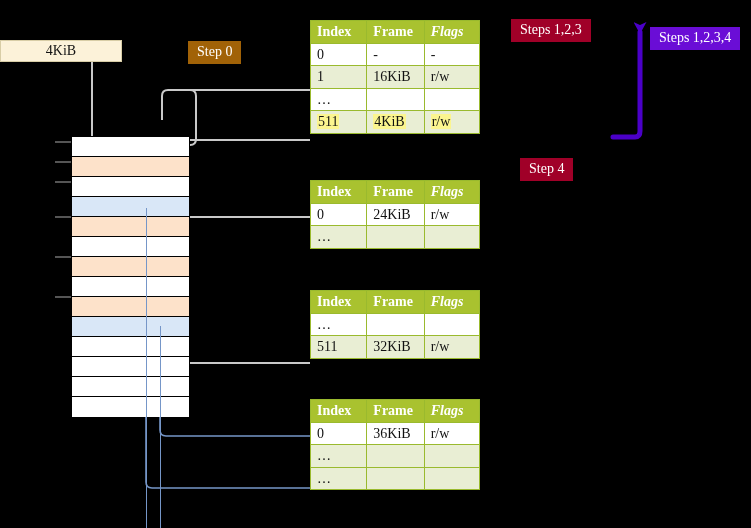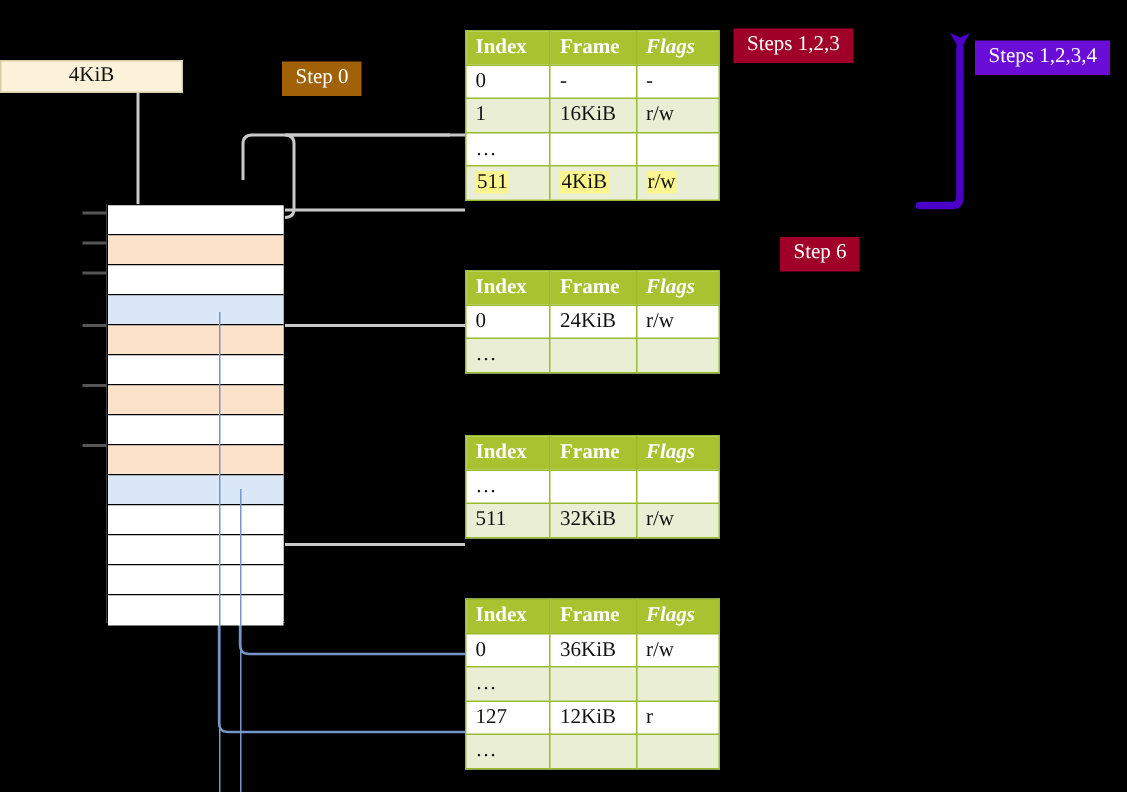--- a/index.html
+++ b/index.html
@@ -126,23 +126,23 @@
     <div class="tick" style="top: 141px;"></div>
     <div class="tick" style="top: 161px;"></div>
     <div class="tick" style="top: 181px;"></div>
     <div class="tick" style="top: 216px;"></div>
     <div class="tick" style="top: 256px;"></div>
     <div class="tick" style="top: 296px;"></div>
   </div>
 
 <div id="badges">
     <div class="badge" style="left: 188px; top: 41px; background: #a16207;">Step 0</div>
-    <div class="badge" style="left: 489px; top: 19px; background: rgb(160, 0, 40);">Steps 1,2,3</div>
+    <div class="badge" style="left: 511px; top: 19px; background: rgb(160, 0, 40);">Steps 1,2,3</div>
     <div class="badge" style="left: 650px; top: 27px; background: rgb(106, 13, 214);">Steps 1,2,3,4</div>
-    <div class="badge" style="left: 520px; top: 158px; background: rgb(160, 0, 40);">Step 6</div>
+    <div class="badge" style="left: 520px; top: 158px; background: rgb(160, 0, 40);">Step 4</div>
   </div>
 
 <div id="tables">
     <table class="ptable" style="left: 310px; top: 20px; width: 170px;">
       <thead>
         <tr>
           <th>Index</th>
           <th>Frame</th>
           <th>Flags</th>
         </tr>
@@ -224,25 +224,20 @@
         <tr>
           <td>0</td>
           <td>36KiB</td>
           <td>r/w</td>
         </tr>
         <tr class="alt">
           <td>…</td>
           <td></td>
           <td></td>
         </tr>
-        <tr>
-          <td>127</td>
-          <td>12KiB</td>
-          <td>r</td>
-        </tr>
         <tr class="alt">
           <td>…</td>
           <td></td>
           <td></td>
         </tr>
       </tbody>
     </table>
   </div>
 
 <div style="position: absolute; left: 146px; top: 208px; width: 0px; height: 379px; border-left: 1.5px solid rgb(117, 150, 200);"></div>

